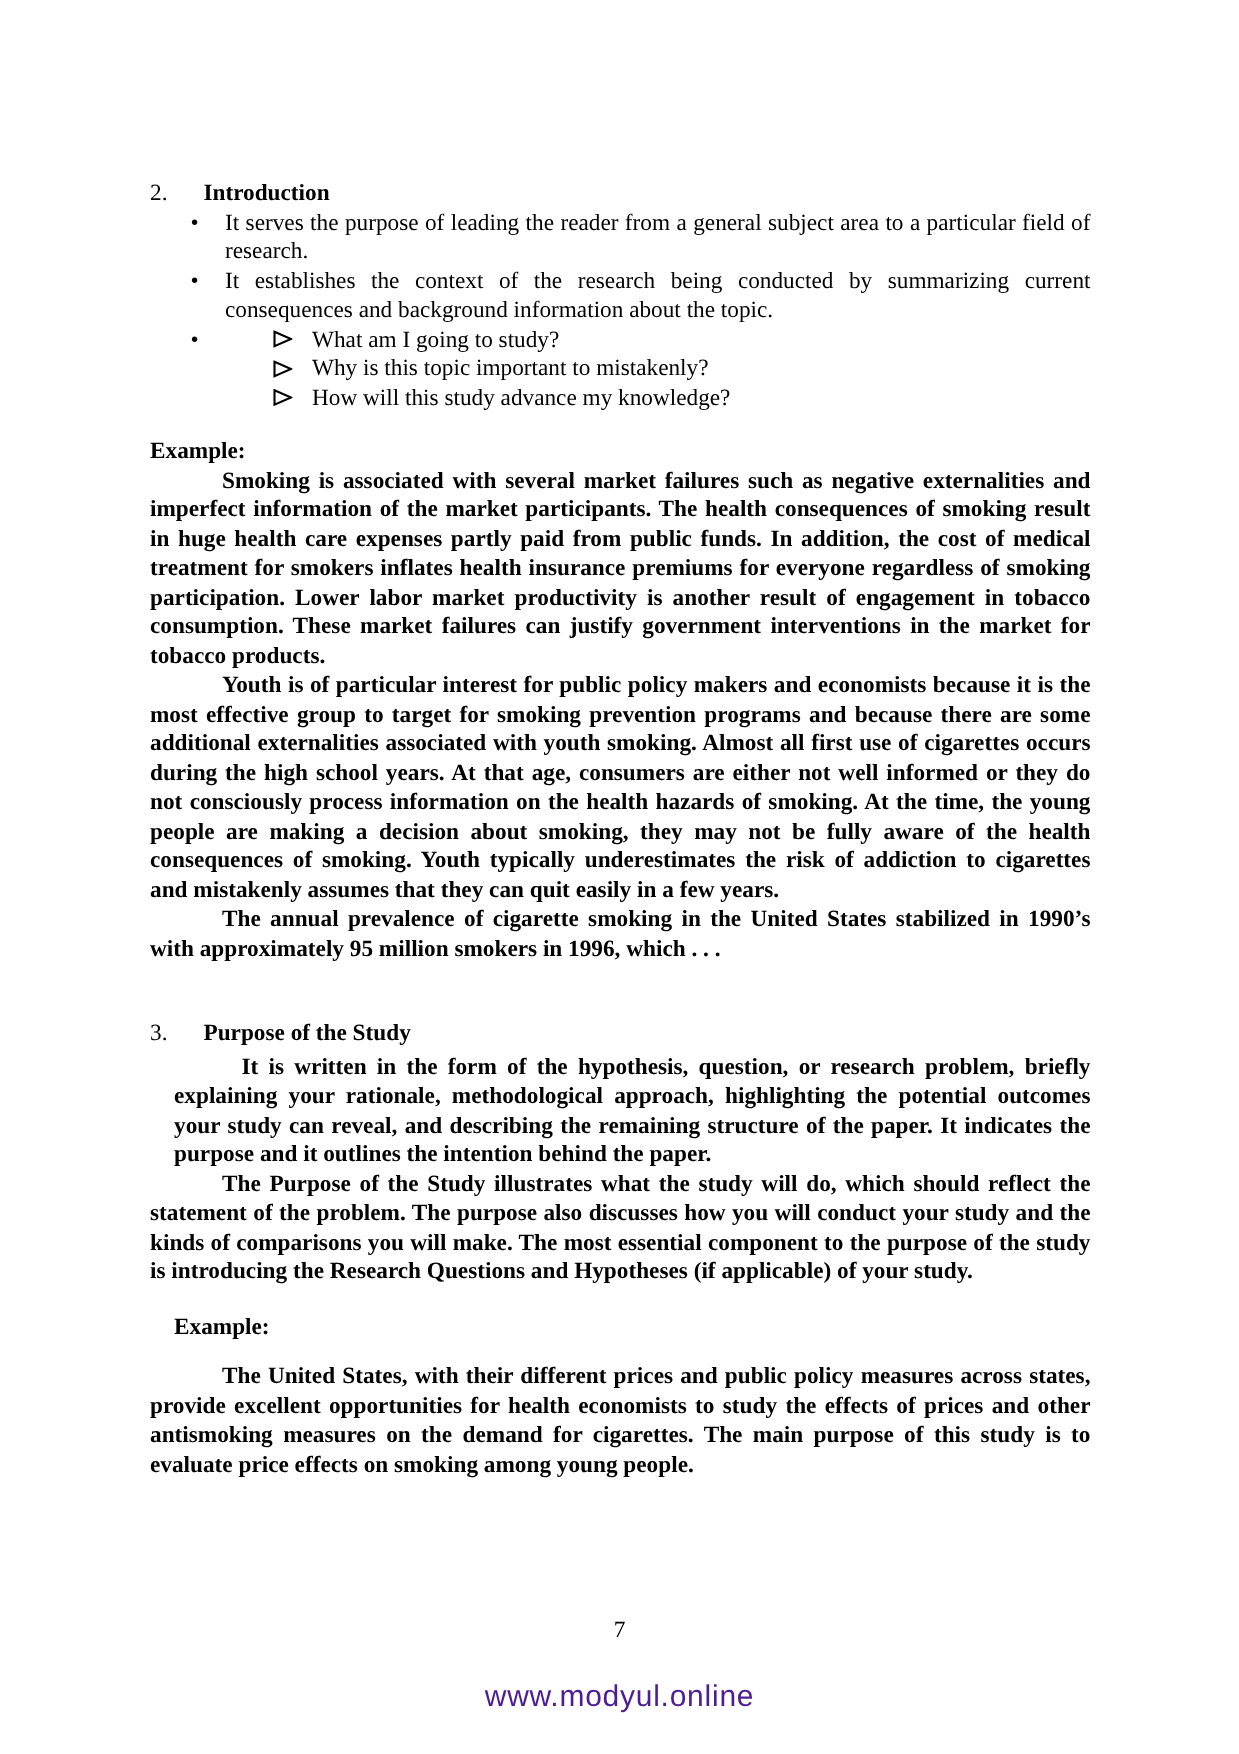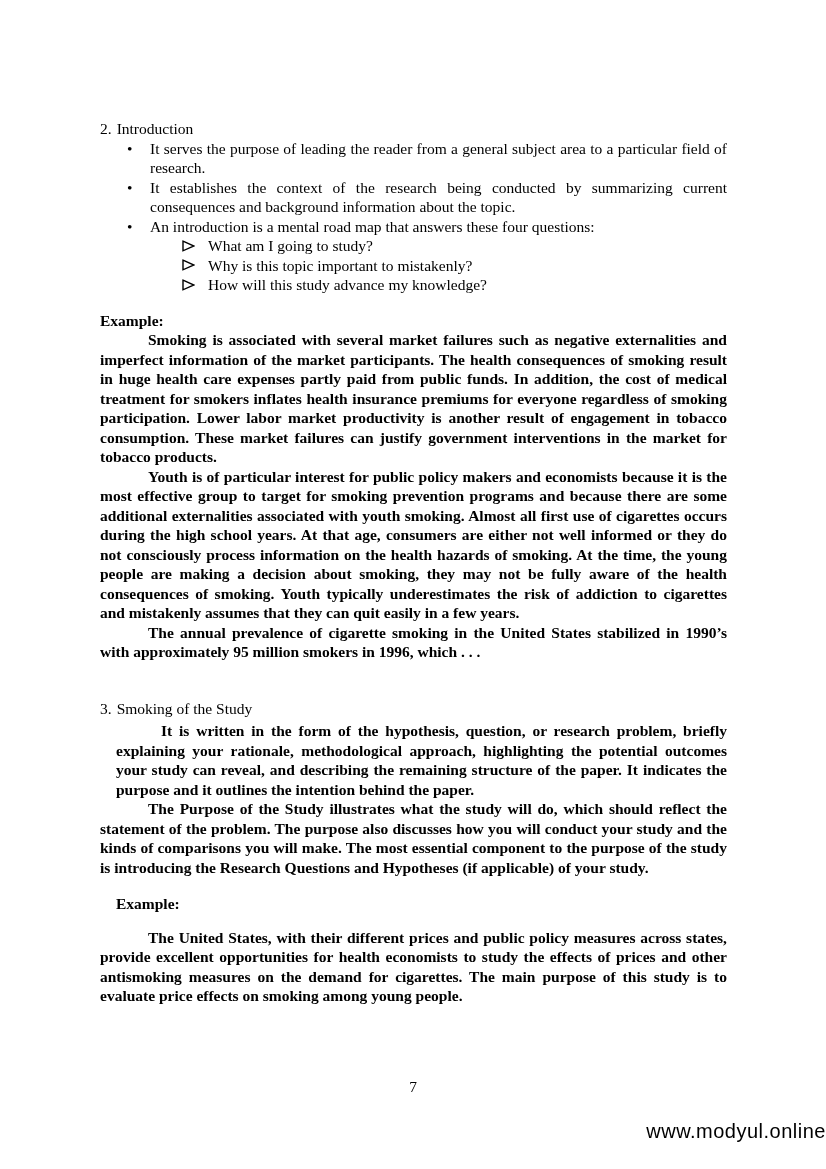--- a/index.html
+++ b/index.html
@@ -24,21 +24,21 @@
     font-size: 15.5px;
     line-height: 19.5px;
   }
   .heading {
     margin: 0;
     font-size: 15.5px;
     font-weight: normal;
     line-height: 19.5px;
   }
   .heading .num { margin-right: 5px; }
-  .heading .title { font-weight: normal; }
+  .heading .title { font-weight: bold; margin-left: 19px; }
   p { margin: 0; font-weight: bold; }
   .para { text-align: justify; }
   .first-indent { text-indent: 48px; }
   ul { list-style: none; margin: 0; padding: 0; }
   .bullet-list li {
     position: relative;
     padding-left: 50px;
     text-align: justify;
   }
   .bullet-list .marker {
@@ -69,25 +69,25 @@
     top: 1078px;
     width: 826px;
     text-align: center;
     font-size: 15.5px;
   }
   .watermark {
     position: absolute;
     left: 0;
     top: 1120px;
     width: 826px;
-    text-align: right;
+    text-align: center;
     font-family: "Liberation Sans", "DejaVu Sans", sans-serif;
     font-size: 20px;
     letter-spacing: 0.5px;
-    color: #000000;
+    color: #4c1d95;
   }
 </style>
 </head>
 <body>
 
 <div class="page">
   <div class="content">
 
     <h2 class="heading"><span class="num">2.</span><span class="title">Introduction</span></h2>
 
@@ -95,21 +95,20 @@
       <li>
         <span class="marker">•</span>
         <span>It serves the purpose of leading the reader from a general subject area to a particular field of research.</span>
       </li>
       <li>
         <span class="marker">•</span>
         <span>It establishes the context of the research being conducted by summarizing current consequences and background information about the topic.</span>
       </li>
       <li>
         <span class="marker">•</span>
-        <span>An introduction is a mental road map that answers these four questions:</span>
       </li>
     </ul>
 
     <ul class="arrow-list">
       <li>
         <svg class="marker" viewBox="0 0 13 12" xmlns="http://www.w3.org/2000/svg">
             <path d="M1,1.2 L12,6 L1,10.8 Z" fill="#ffffff" stroke="#000000" stroke-width="1.4"></path>
           </svg>
         <span>What am I going to study?</span>
       </li>
@@ -129,21 +128,21 @@
 
     <div class="sp16"></div>
 
     <p class="label">Example:</p>
     <p class="para first-indent">Smoking is associated with several market failures such as negative externalities and imperfect information of the market participants. The health consequences of smoking result in huge health care expenses partly paid from public funds. In addition, the cost of medical treatment for smokers inflates health insurance premiums for everyone regardless of smoking participation. Lower labor market productivity is another result of engagement in tobacco consumption. These market failures can justify government interventions in the market for tobacco products.</p>
     <p class="para first-indent">Youth is of particular interest for public policy makers and economists because it is the most effective group to target for smoking prevention programs and because there are some additional externalities associated with youth smoking. Almost all first use of cigarettes occurs during the high school years. At that age, consumers are either not well informed or they do not consciously process information on the health hazards of smoking. At the time, the young people are making a decision about smoking, they may not be fully aware of the health consequences of smoking. Youth typically underestimates the risk of addiction to cigarettes and mistakenly assumes that they can quit easily in a few years.</p>
     <p class="para first-indent">The annual prevalence of cigarette smoking in the United States stabilized in 1990’s with approximately 95 million smokers in 1996, which . . .</p>
 
     <div class="sp37"></div>
 
-    <h2 class="heading"><span class="num">3.</span><span class="title">Smoking of the Study</span></h2>
+    <h2 class="heading"><span class="num">3.</span><span class="title">Purpose of the Study</span></h2>
 
     <p class="para block-para">It is written in the form of the hypothesis, question, or research problem, briefly explaining your rationale, methodological approach, highlighting the potential outcomes your study can reveal, and describing the remaining structure of the paper. It indicates the purpose and it outlines the intention behind the paper.</p>
     <p class="para first-indent">The Purpose of the Study illustrates what the study will do, which should reflect the statement of the problem. The purpose also discusses how you will conduct your study and the kinds of comparisons you will make. The most essential component to the purpose of the study is introducing the Research Questions and Hypotheses (if applicable) of your study.</p>
 
     <div class="sp17"></div>
 
     <p class="label block-indent">Example:</p>
 
     <div class="sp14"></div>
 

